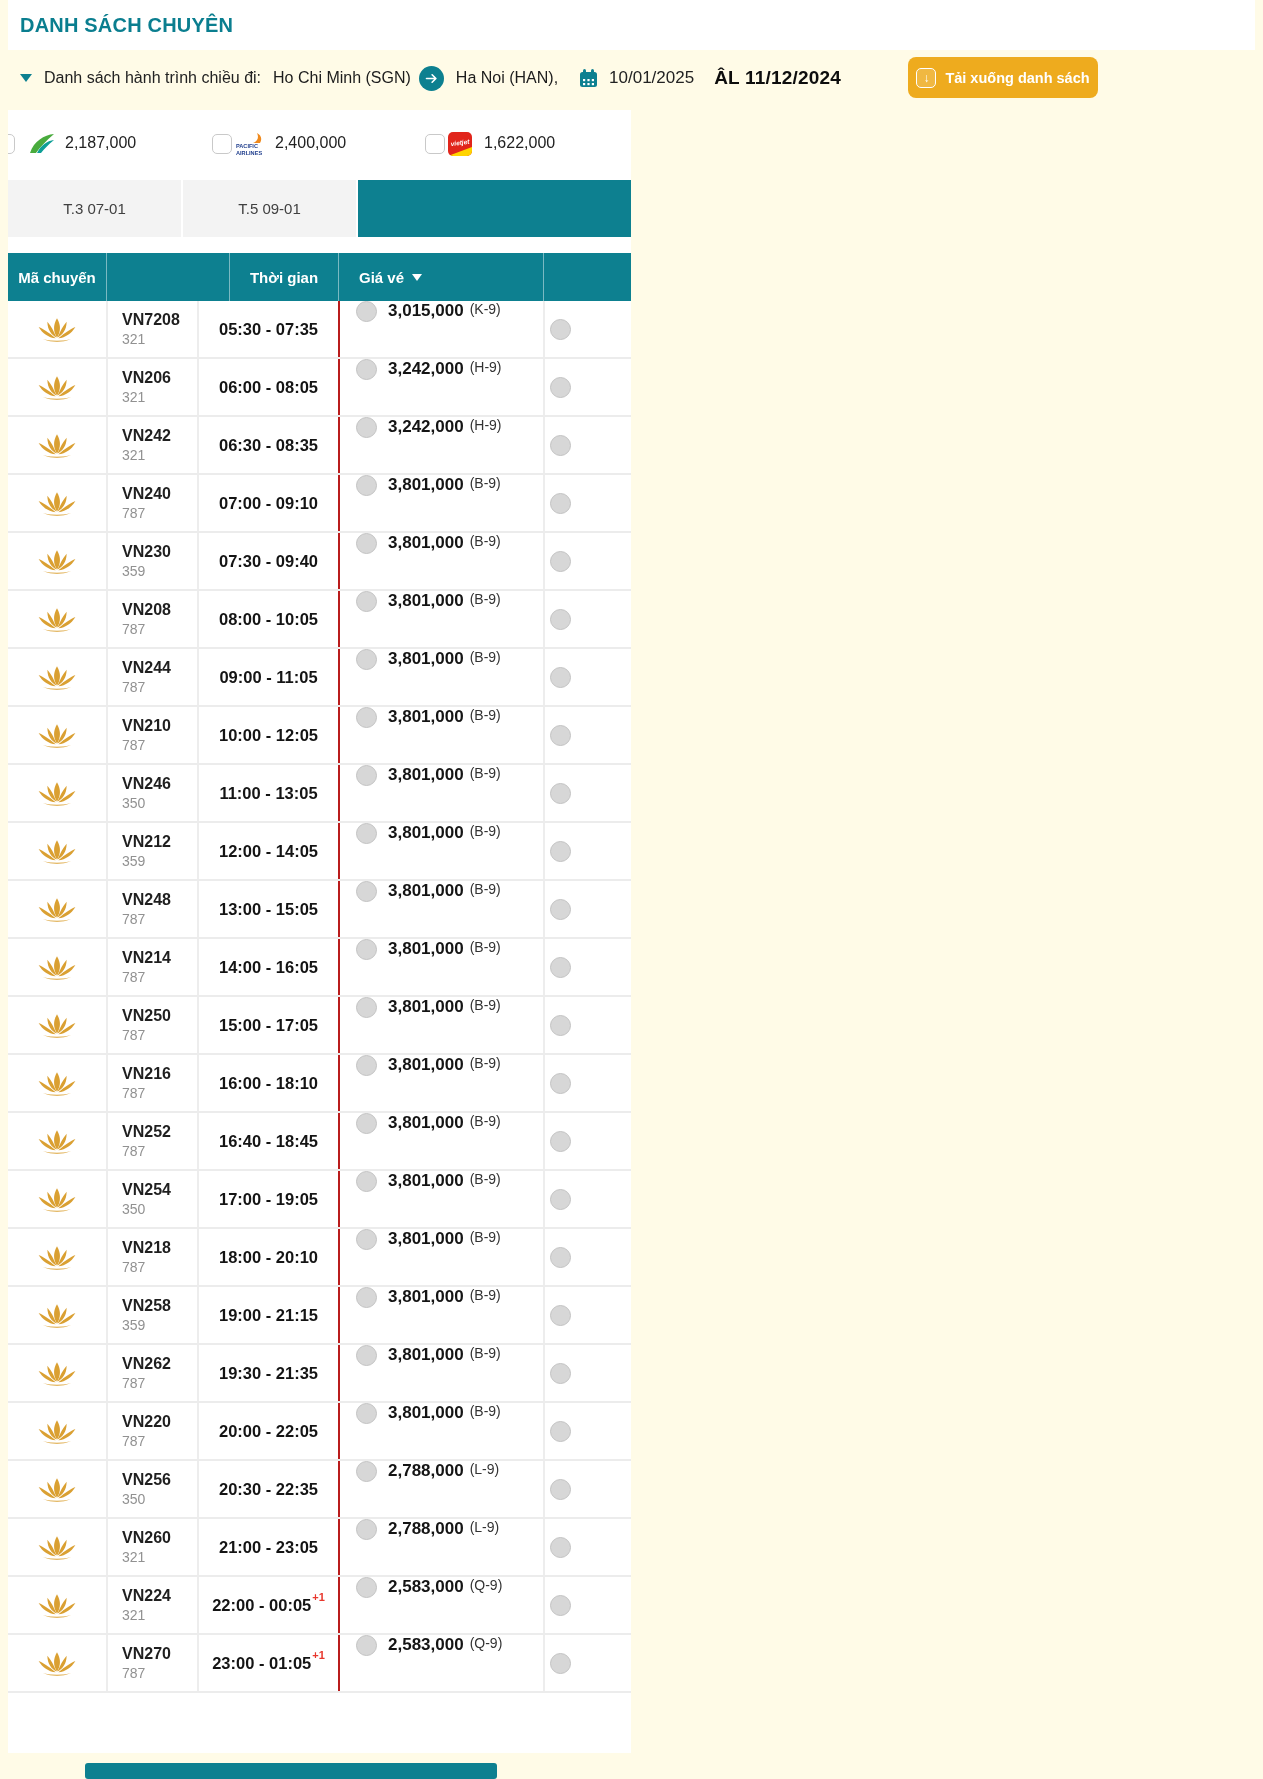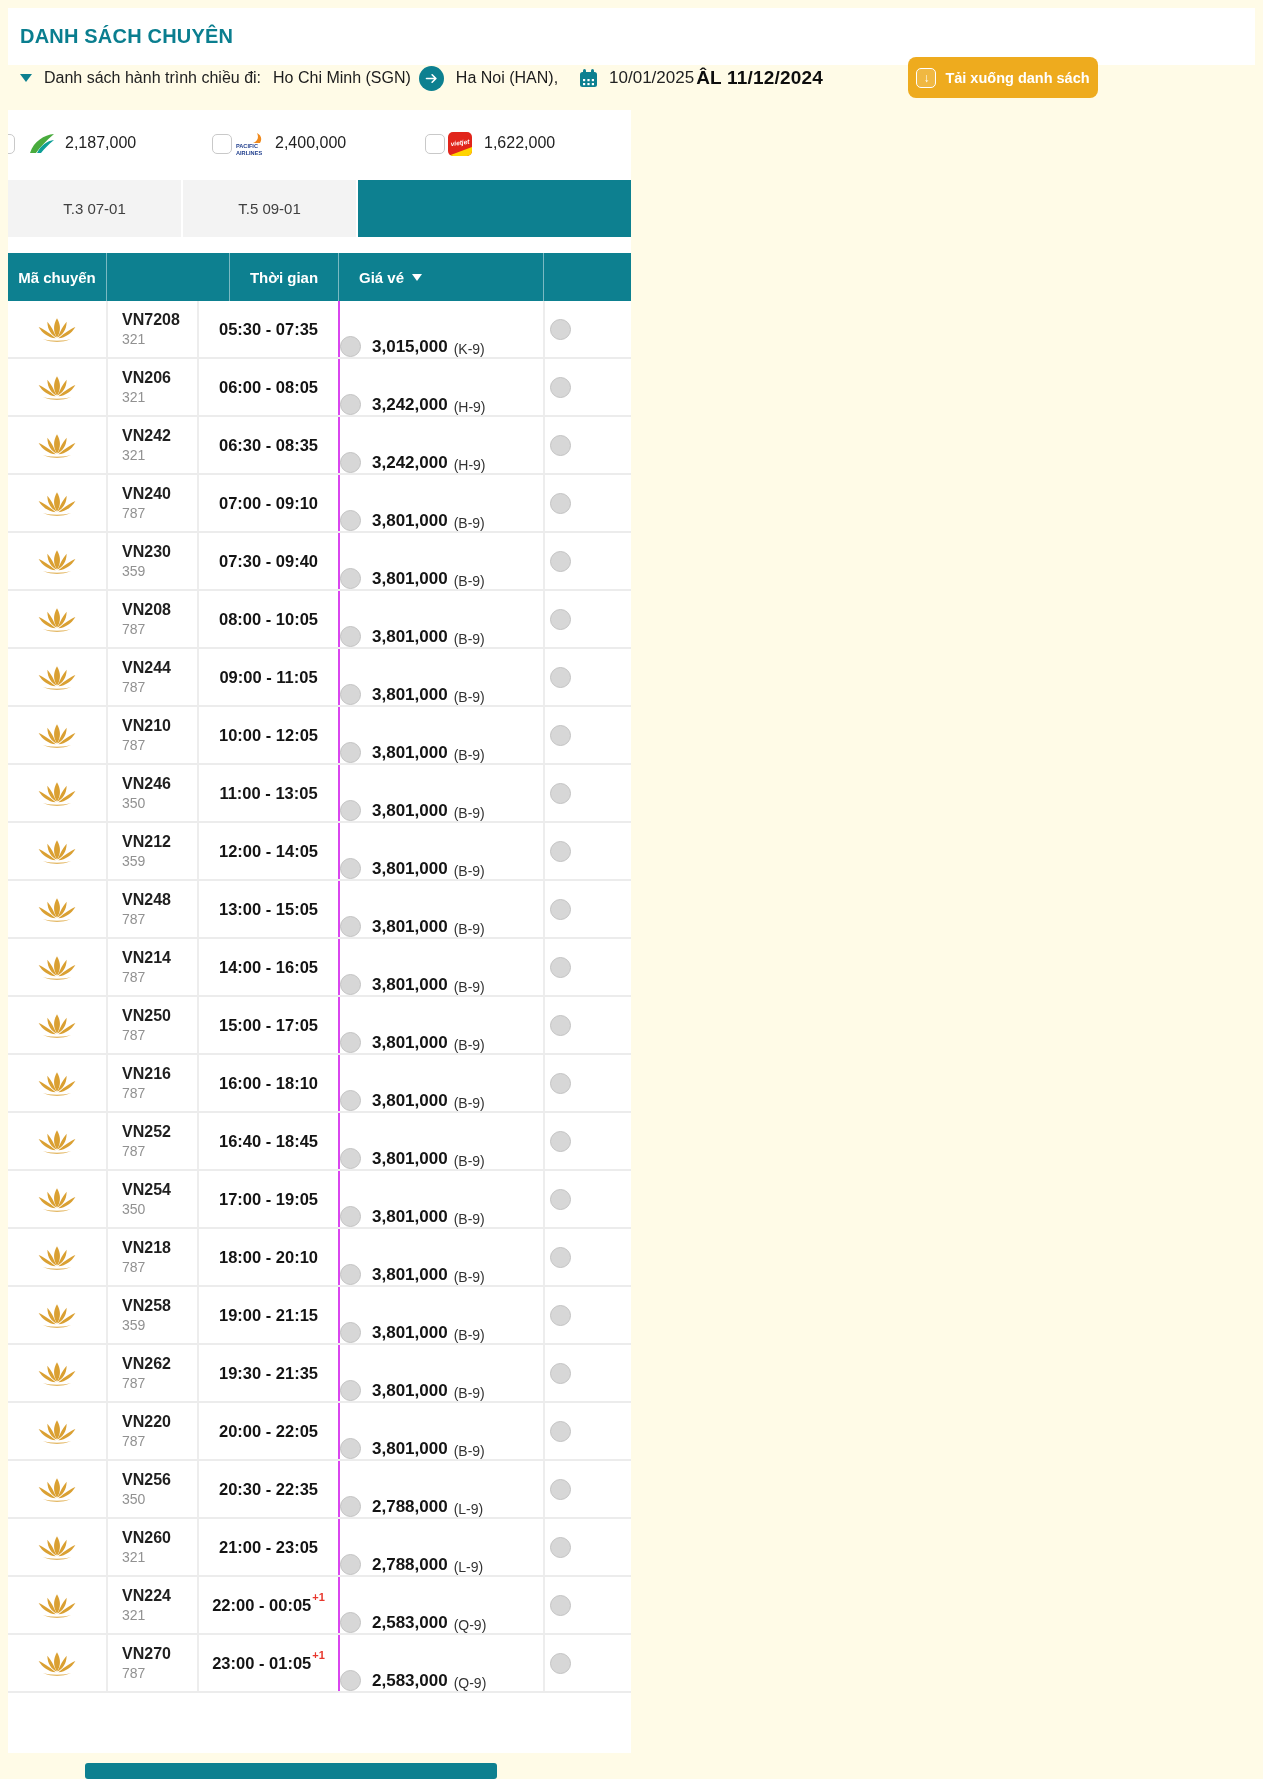--- a/index.html
+++ b/index.html
@@ -5,21 +5,21 @@
   * { box-sizing: border-box; margin: 0; padding: 0; }
   html,body { width:1263px; height:1779px; overflow:hidden; }
   body {
     font-family: "Liberation Sans", sans-serif;
     background:#fffbe7;
     position:relative;
     color:#1c1c1c;
   }
   
   .top-band{
-    position:absolute; left:8px; top:8px; width:1247px; height:57px;
+    position:absolute; left:8px; top:0; width:1247px; height:50px;
     background:#ffffff; display:flex; align-items:center; padding-left:12px;
   }
   .page-title{
     color:#0a7e8f; font-size:20px; font-weight:800; letter-spacing:.2px;
   }
   
   .route-row{
     position:absolute; left:0; top:56px; width:1263px; height:44px;
     display:flex; align-items:center; padding-left:20px;
   }
@@ -28,21 +28,21 @@
     border-top:8px solid #0d8090; margin-right:12px;
   }
   .route-label{ font-size:16px; color:#222; margin-right:12px; }
   .route-city{ font-size:16px; color:#1c1c1c; margin-right:8px; }
   .arrow-circle{
     width:25px;height:25px;border-radius:50%;background:#0d8090;
     display:flex;align-items:center;justify-content:center;margin-right:12px;flex:none;
   }
   .route-dest{ margin-right:20px; }
   .cal-icon{ margin-right:10px; flex:none; display:block;}
-  .route-date{ font-size:17px; color:#222; margin-right:2px; }
+  .route-date{ font-size:17px; color:#222; margin-right:20px; }
   .route-lunar{ font-size:19px; font-weight:700; color:#0d0d0d; letter-spacing:.2px;}
   .download-btn{
     position:absolute; left:908px; top:57px; width:190px; height:41px;
     background:#eeab1e; border:none; border-radius:8px; cursor:pointer;
     display:flex; align-items:center; justify-content:center; gap:9px;
     color:#ffffff; font-size:14.5px; font-weight:600; font-family:inherit;
   }
   .dl-ico{
     width:20px;height:20px;border:1.6px solid #ffffff;border-radius:5px;
     background:rgba(255,255,255,.16); display:flex;align-items:center;justify-content:center;
@@ -112,21 +112,21 @@
     justify-content:center; padding-left:14px;
   }
   .flight-code{ font-size:16px; font-weight:700; color:#1f1f1f; line-height:1.25; }
   .aircraft{ font-size:14px; color:#919191; line-height:1.3; }
   .c-time{
     border-left:2px solid #ededed; display:flex; align-items:center; justify-content:center;
     font-size:16.5px; font-weight:700; color:#141414;
   }
   .plus1{ color:#e8372d; font-size:11px; font-weight:700; position:relative; top:-8px; margin-left:1px;}
   .c-price{
-    border-left:2px solid #d946ef; display:flex; align-items:flex-end; 
+    border-left:2px solid #b91c1c; display:flex; align-items:flex-start; padding-left:16px;
   }
   .radio{
     width:21px; height:21px; border-radius:50%; background:#d7d7d7;
     border:1.5px solid #c3c3c3; cursor:pointer; flex:none;
   }
   .c-price .radio{ margin-right:11px; }
   .price-val{ font-size:17px; font-weight:700; color:#141414; margin-right:6px; }
   .fare-class{ font-size:14px; color:#333; }
   .c-price2{ border-left:2px solid #ededed; position:relative; overflow:hidden; }
   .c-price2 .radio{ position:absolute; left:5px; top:18px; }

